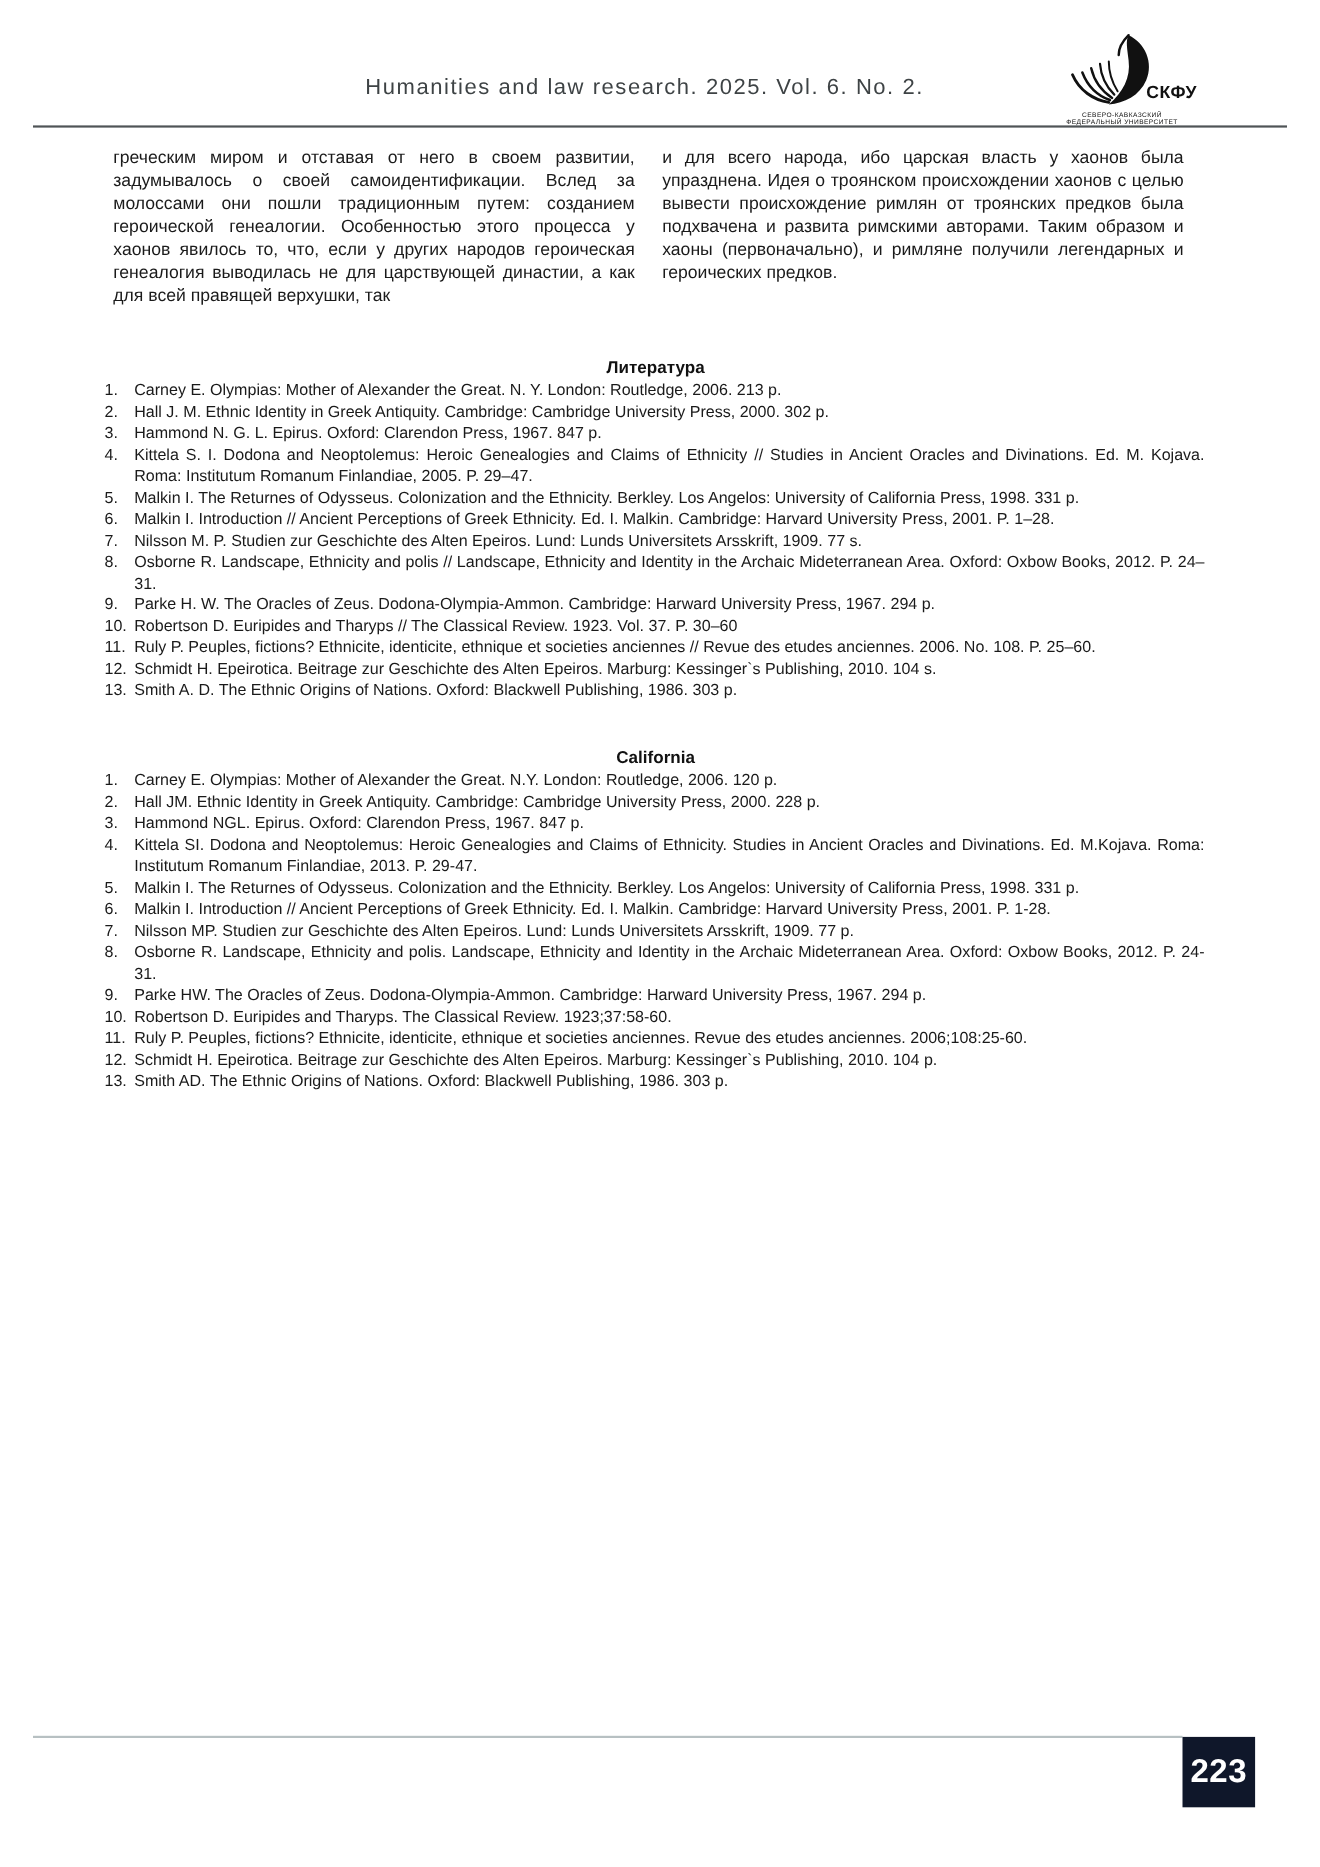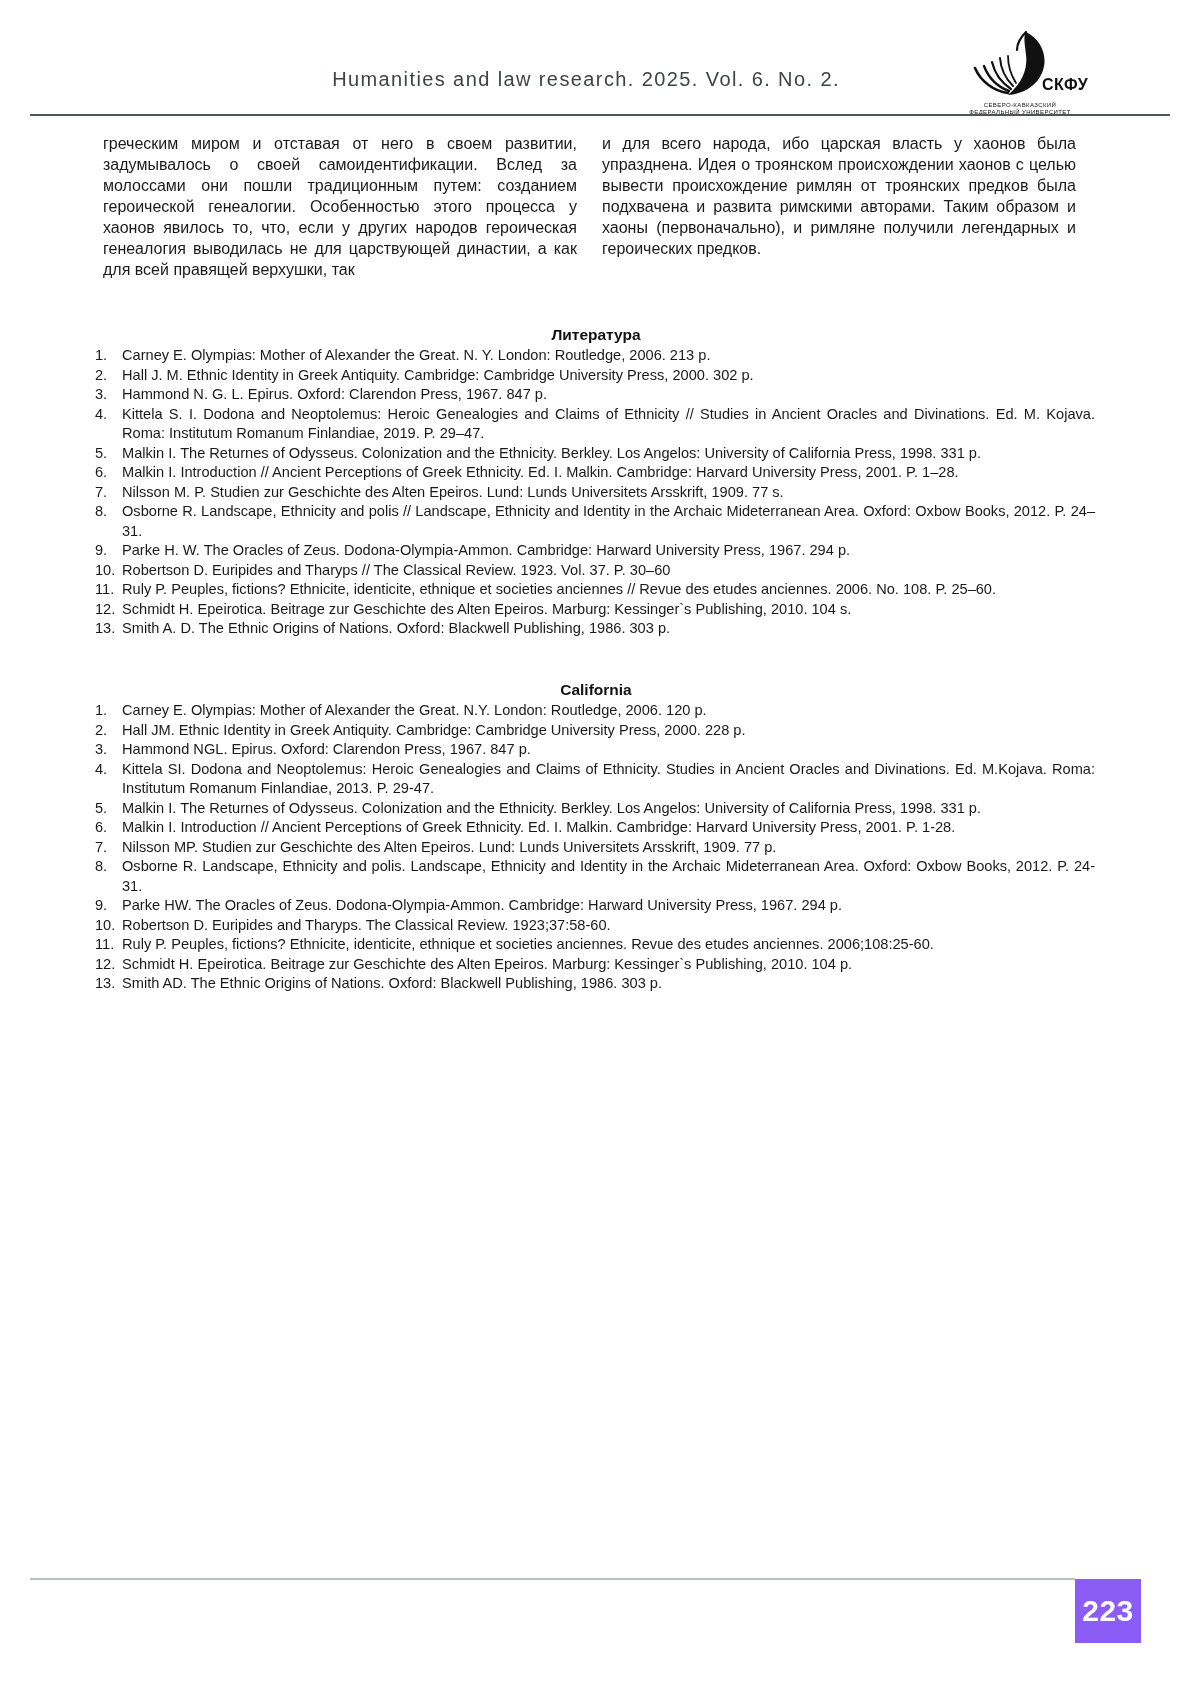--- a/index.html
+++ b/index.html
@@ -67,21 +67,21 @@
   .ref-item{display:flex;}
   .ref-num{flex:none;width:27px;}
   .ref-text{flex:1;text-align:justify;}
   
   .footer-rule{
     position:absolute;top:1578px;left:30px;width:1045px;height:2px;
     background:#b7c0c2;
   }
   .page-number-box{
     position:absolute;top:1579px;left:1075px;width:66px;height:64px;
-    background:#8b5cf6;
+    background:#0f172a;
     display:flex;align-items:center;justify-content:center;
   }
   .page-number{
     color:#ffffff;font-size:30px;font-weight:bold;
     letter-spacing:0.5px;
   }
 </style>
 </head>
 <body>
 
@@ -127,21 +127,21 @@
     <div class="ref-item">
         <span class="ref-num">2.</span>
         <span class="ref-text">Hall J. M. Ethnic Identity in Greek Antiquity. Cambridge: Cambridge University Press, 2000. 302 p.</span>
       </div>
     <div class="ref-item">
         <span class="ref-num">3.</span>
         <span class="ref-text">Hammond N. G. L. Epirus. Oxford: Clarendon Press, 1967. 847 p.</span>
       </div>
     <div class="ref-item">
         <span class="ref-num">4.</span>
-        <span class="ref-text">Kittela S. I. Dodona and Neoptolemus: Heroic Genealogies and Claims of Ethnicity // Studies in Ancient Oracles and Divinations. Ed. M. Kojava. Roma: Institutum Romanum Finlandiae, 2019. P. 29–47.</span>
+        <span class="ref-text">Kittela S. I. Dodona and Neoptolemus: Heroic Genealogies and Claims of Ethnicity // Studies in Ancient Oracles and Divinations. Ed. M. Kojava. Roma: Institutum Romanum Finlandiae, 2005. P. 29–47.</span>
       </div>
     <div class="ref-item">
         <span class="ref-num">5.</span>
         <span class="ref-text">Malkin I. The Returnes of Odysseus. Colonization and the Ethnicity. Berkley. Los Angelos: University of California Press, 1998. 331 p.</span>
       </div>
     <div class="ref-item">
         <span class="ref-num">6.</span>
         <span class="ref-text">Malkin I. Introduction // Ancient Perceptions of Greek Ethnicity. Ed. I. Malkin. Cambridge: Harvard University Press, 2001. P. 1–28.</span>
       </div>
     <div class="ref-item">

